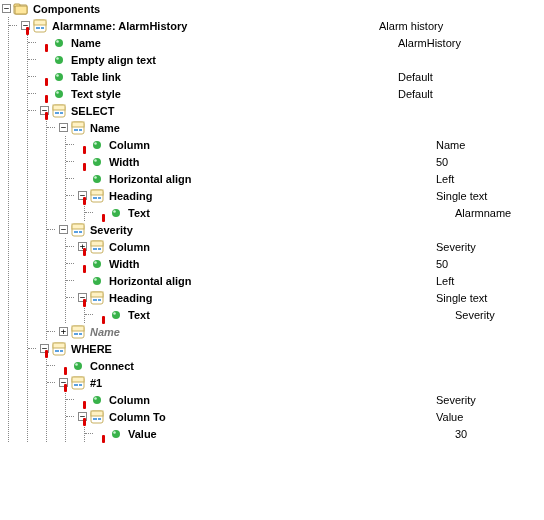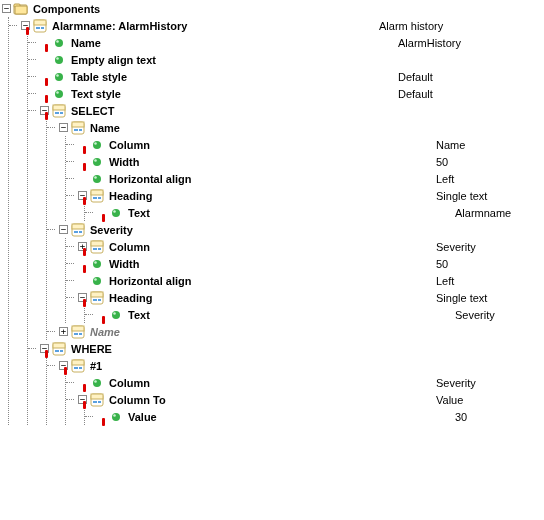--- a/index.html
+++ b/index.html
@@ -178,21 +178,21 @@
           </div>
             </li>
           <li class="node">
               <div class="row mark-leaf">
             <span class="exp-spacer"></span>
                 <span class="ico">
                   <svg>
                     <use href="#ico-ball"></use>
                   </svg>
                 </span>
-            <span class="lbl">Table style</span>
+            <span class="lbl">Table link</span>
             <span class="val">Default</span>
           </div>
             </li>
           <li class="node">
               <div class="row mark-leaf">
             <span class="exp-spacer"></span>
                 <span class="ico">
                   <svg>
                     <use href="#ico-ball"></use>
                   </svg>
@@ -384,20 +384,31 @@
             <div class="row mark-group">
               <span class="exp">−</span>
               <span class="ico">
                   <svg>
                     <use href="#ico-prop"></use>
                   </svg>
                 </span>
               <span class="lbl">WHERE</span>
             </div>
             <ul>
+              <li class="node">
+                  <div class="row mark-leaf">
+                <span class="exp-spacer"></span>
+                    <span class="ico">
+                      <svg>
+                        <use href="#ico-ball"></use>
+                      </svg>
+                    </span>
+                <span class="lbl">Connect</span>
+              </div>
+                </li>
 
               <li class="node">
                 <div class="row mark-group">
                   <span class="exp">−</span>
                   <span class="ico">
                       <svg>
                         <use href="#ico-prop"></use>
                       </svg>
                     </span>
                   <span class="lbl">#1</span>

